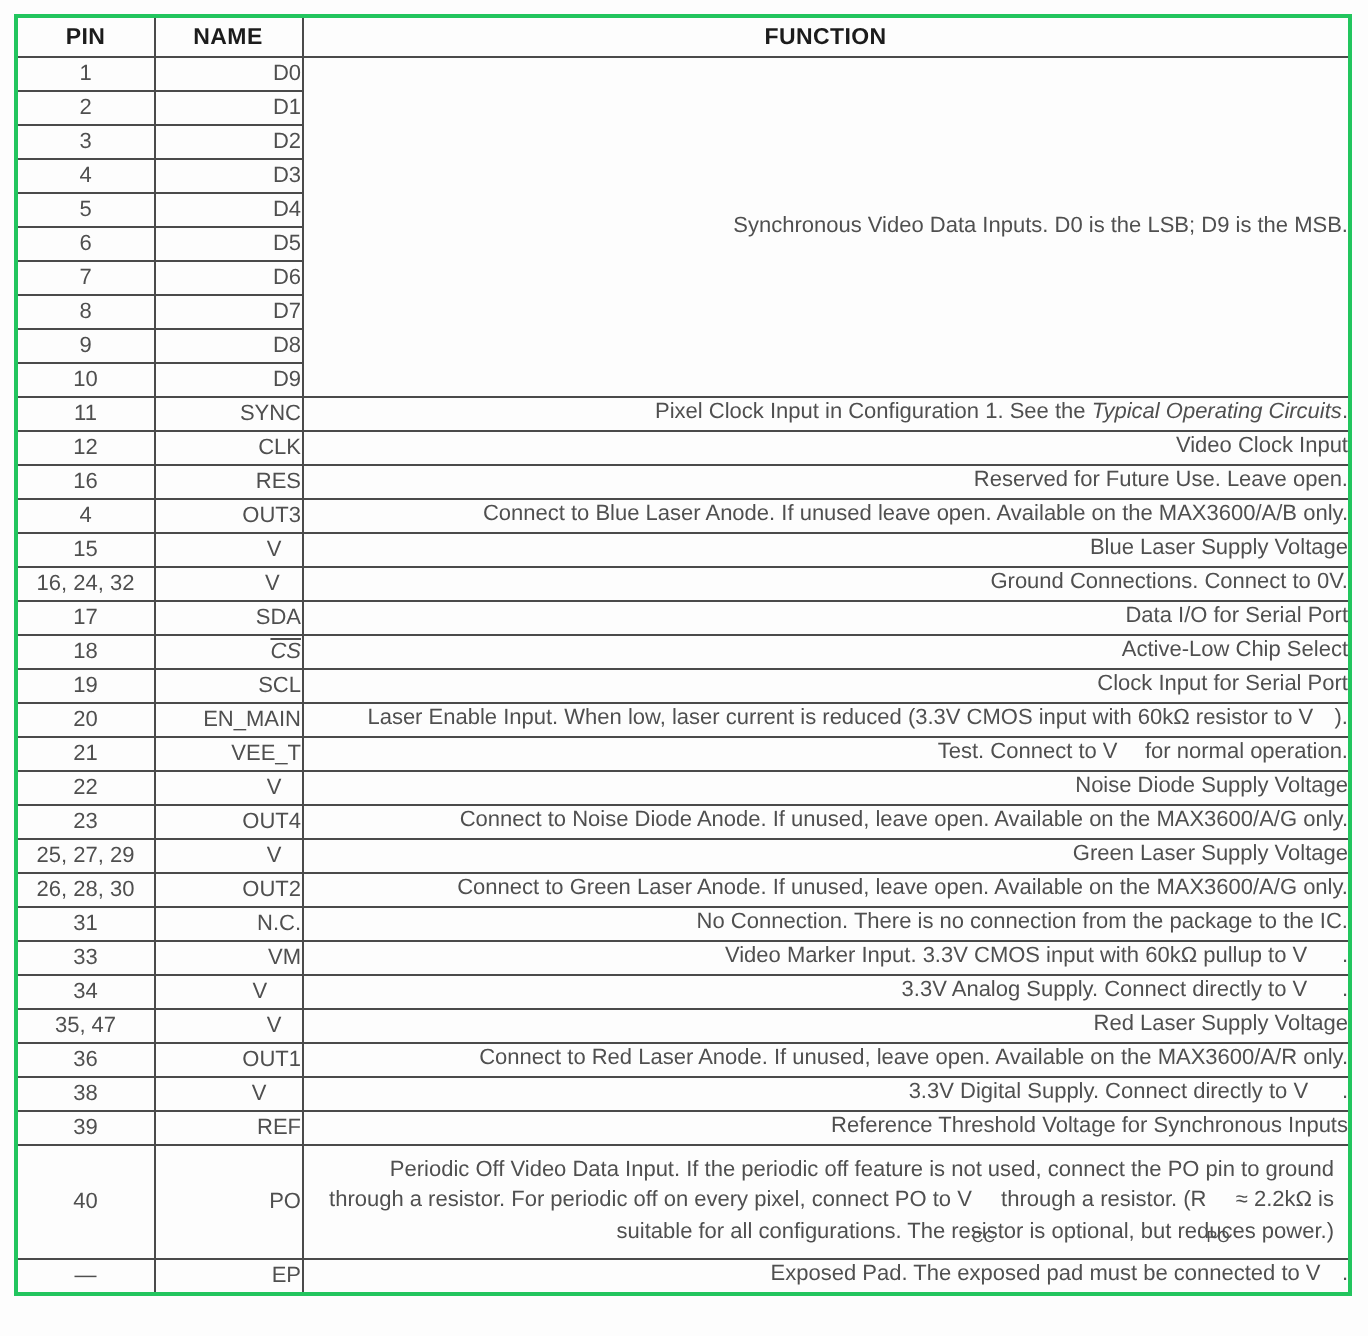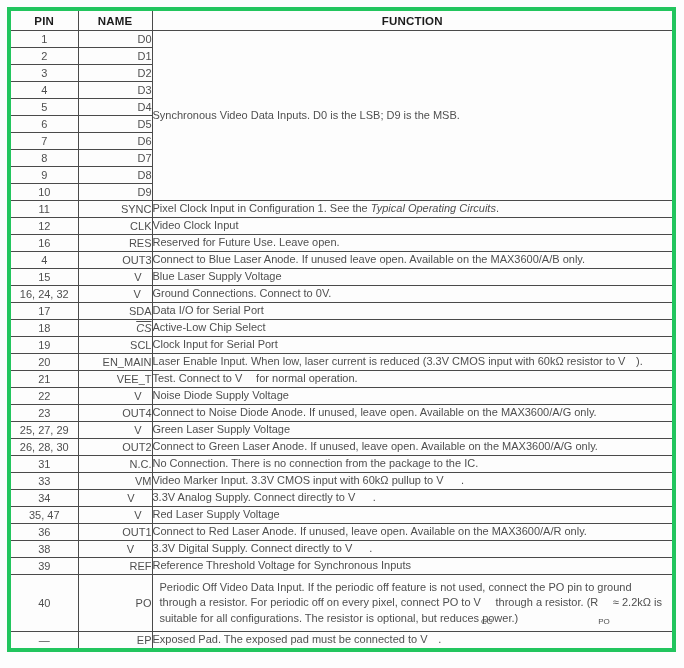--- a/index.html
+++ b/index.html
@@ -17,21 +17,21 @@
     overflow: hidden;
   }
   table.pinfunc {
     position: absolute;
     left: 7px;
     top: 7px;
     width: 669px;
     border-collapse: collapse;
     table-layout: fixed;
     background: #fdfdfd;
-    border: 4px solid #22c55e;
+    border: 2px solid #22c55e;
     padding-left: 48px;
   }
   table.pinfunc th, table.pinfunc td {
     border: 1px solid #4a4a4a;
     overflow: hidden;
   }
   table.pinfunc th {
     height: 19px;
     font-size: 11.5px;
     font-weight: bold;
@@ -45,21 +45,21 @@
     font-size: 11px;
     color: #4f4f4f;
     vertical-align: middle;
     padding: 0;
   }
   col.c-pin  { width: 69px; }
   col.c-name { width: 74px; }
   td.pin  { text-align: center; }
   td.name { text-align: right; white-space: nowrap; }
   td.func {
-    text-align: left;
+    text-align: right;
     padding: 1px 7px;
     line-height: 13.5px;
   }
   td.func.tall {
     padding: 4px 7px;
     line-height: 15.5px;
     height: 48px;
   }
   td sub {
     font-size: 8px;

